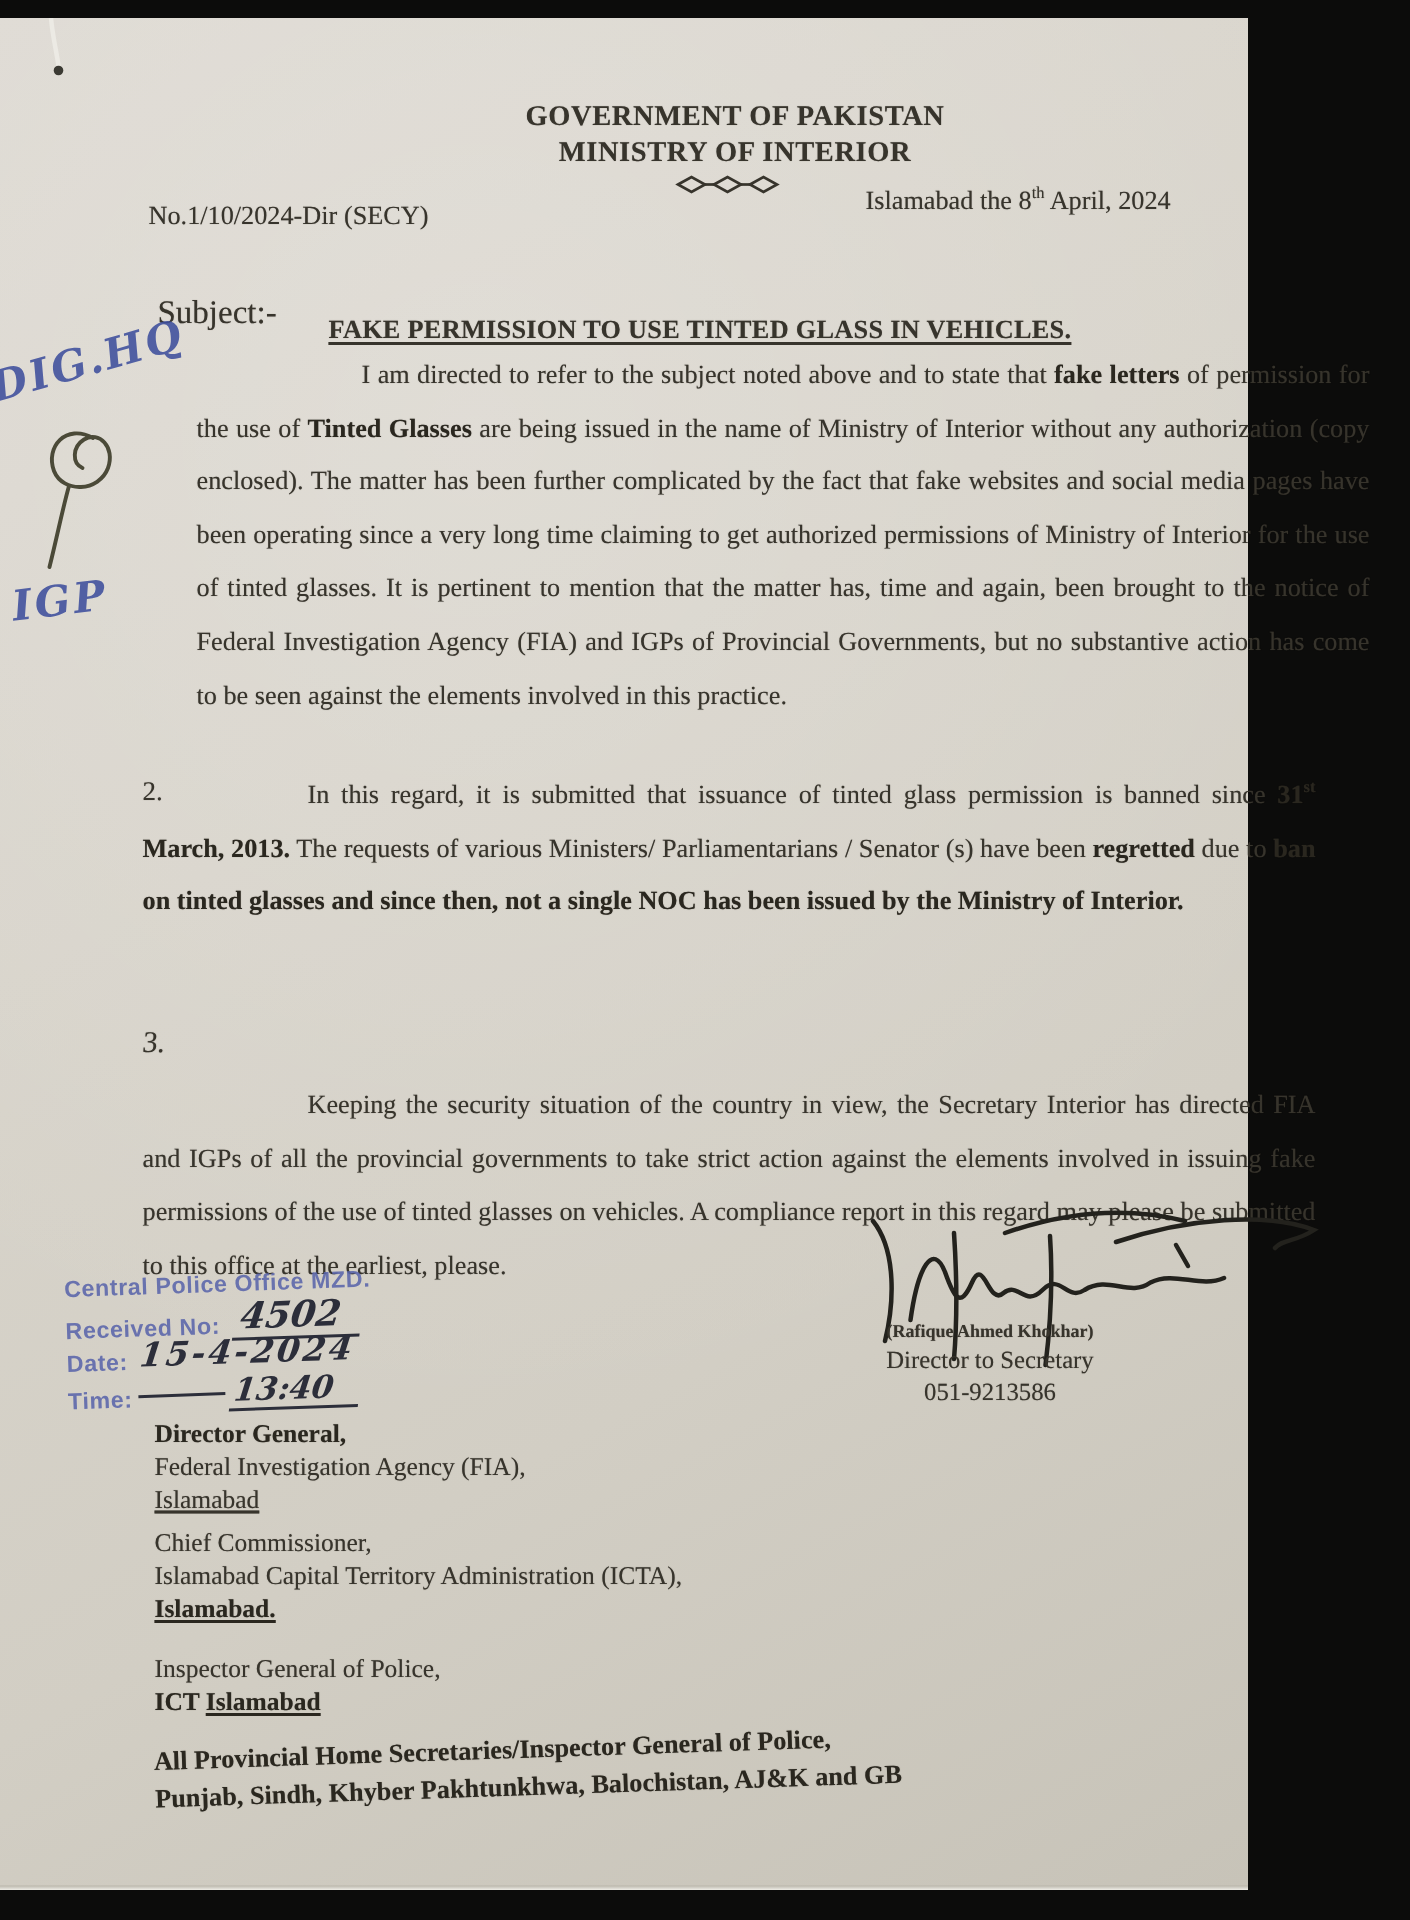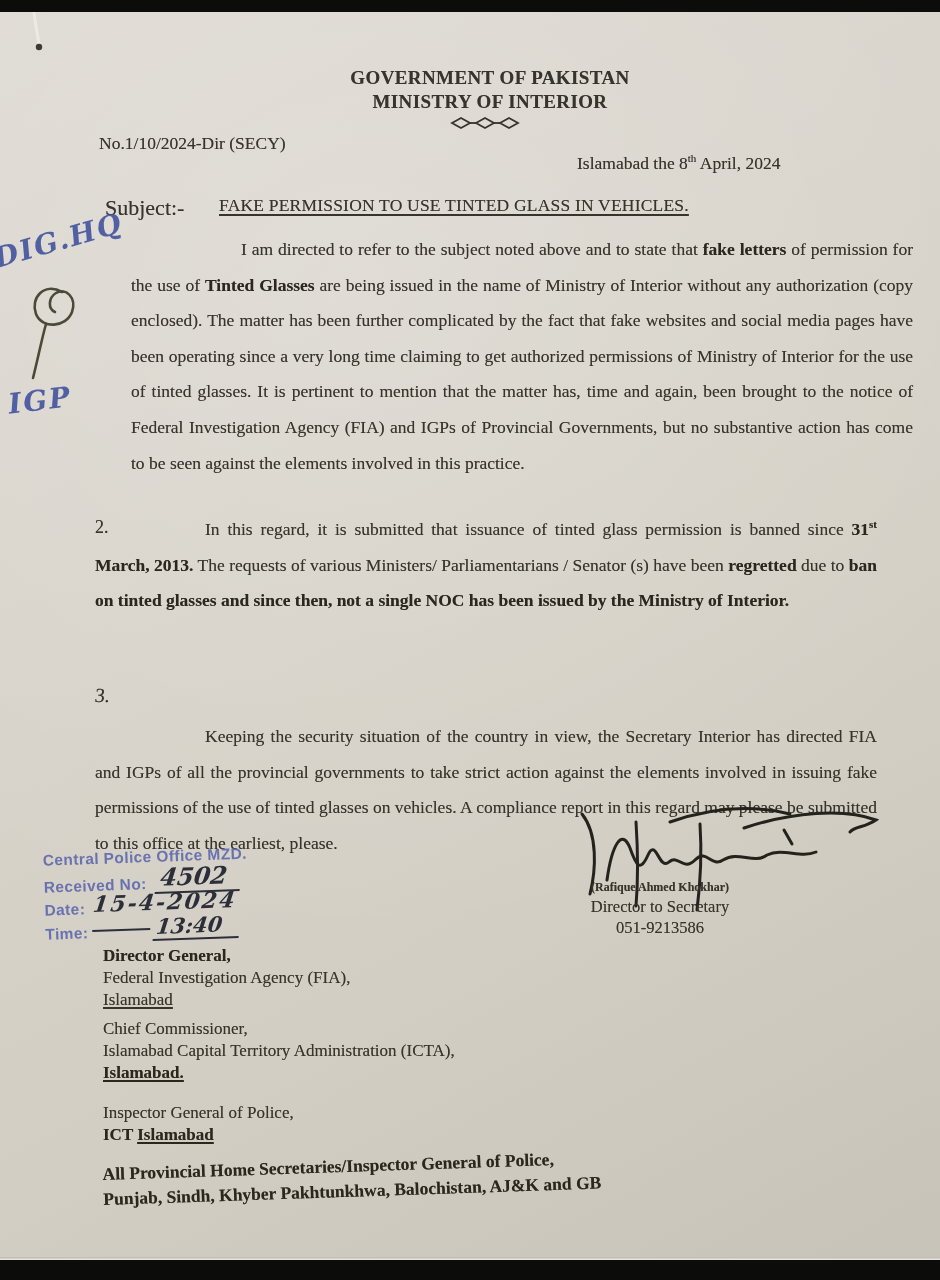--- a/index.html
+++ b/index.html
@@ -1,39 +1,39 @@
 <!DOCTYPE html>
 <html><head>
 <meta charset="utf-8">
 <style>
   html,body{margin:0;padding:0;background:#0c0c0b;}
   #stage{position:relative;width:940px;height:1280px;background:#0c0c0b;overflow:hidden;
          font-family:"Liberation Serif",serif;}
   
-  #paper{position:absolute;left:0;top:12px;width:940px;height:1248px;
+  #paper{position:absolute;left:0;top:12px;width:832px;height:1248px;
     background:
       radial-gradient(130% 90% at 38% 22%, rgba(255,255,255,.16), rgba(255,255,255,0) 60%),
       linear-gradient(152deg,#dedad3 0%,#d8d4cb 38%,#d2cec4 68%,#c7c3b8 100%);
   }
   #paper::after{content:"";position:absolute;left:0;bottom:0;width:100%;height:3px;
     background:linear-gradient(#b9b5aa,#efede7);}
   .txt{color:#37342c;text-shadow:0 0 .6px rgba(58,52,44,.5);}
   .b{font-weight:bold;color:#2a271f;}
   .sup{vertical-align:super;font-size:11px;line-height:0;}
   
   .hline{position:absolute;left:140px;width:700px;text-align:center;font-weight:bold;
          font-size:19px;letter-spacing:.4px;}
   #hdr1{top:55px;} #hdr2{top:79px;}
   #diamonds{position:absolute;left:140px;top:104px;width:700px;text-align:center;}
   
   #refno{position:absolute;left:99px;top:121px;font-size:17.5px;}
-  #dateline{position:absolute;left:577px;top:141px;font-size:17.5px;}
+  #dateline{position:absolute;left:577px;top:111px;font-size:17.5px;}
   
   #subj-label{position:absolute;left:105px;top:183px;font-size:22px;}
-  #subj-title{position:absolute;left:219px;top:183px;font-size:17.5px;font-weight:normal;
+  #subj-title{position:absolute;left:219px;top:197px;font-size:17.5px;font-weight:bold;
     letter-spacing:.2px;text-decoration:underline;text-decoration-thickness:2px;text-underline-offset:3px;}
   
   .para{position:absolute;left:95px;width:782px;margin:0;text-align:justify;
         font-size:17.5px;line-height:35.6px;text-indent:110px;}
   #para1{top:220px;margin-left:36px;} #para2{top:500px;} #para3{top:668px;margin-top:39px;}
   .pnum{position:absolute;left:95px;font-size:18px;}
   #p2num{top:505px;} #p3num{top:672px;font-size:20px;transform:skewX(-6deg);}
   
   .hand-blue{position:absolute;color:#3e4f9d;font-family:"DejaVu Serif",serif;
              font-style:italic;font-weight:bold;}

